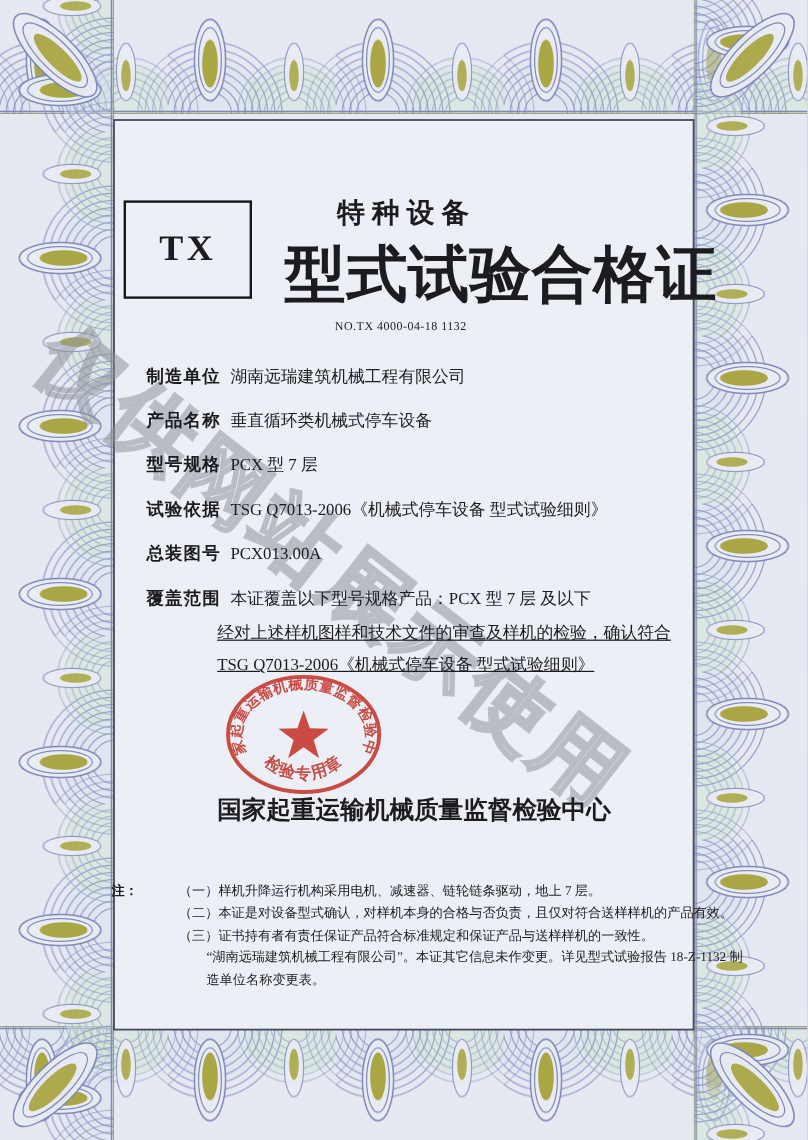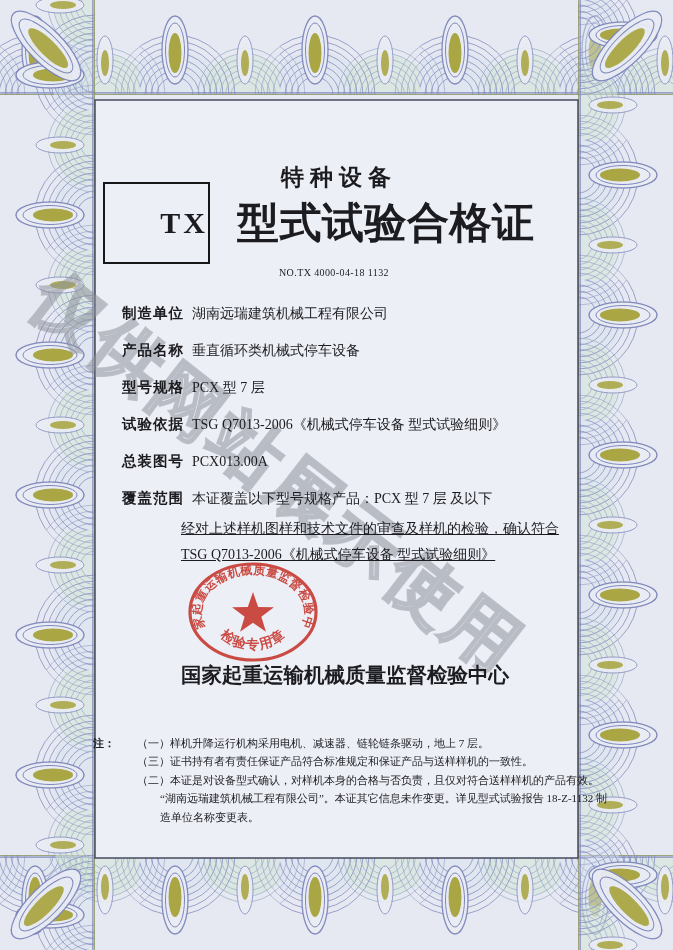--- a/index.html
+++ b/index.html
@@ -13,36 +13,36 @@
     position:absolute;left:70px;top:252px;z-index:2;
     font-family:"Liberation Sans","DejaVu Sans",sans-serif;
     font-weight:bold;font-size:70px;letter-spacing:5px;white-space:nowrap;
     color:rgba(190,192,200,0.10);
     -webkit-text-stroke:2.5px rgba(138,141,152,0.50);
     transform:rotate(38deg);transform-origin:0 0;
   }
   .content{position:absolute;left:0;top:0;width:673px;height:950px;z-index:3;}
   .tx-box{
     position:absolute;left:103px;top:167px;width:103px;height:78px;
-    border:2px solid #17171a;display:flex;align-items:center;justify-content:flex-end;
-    font-size:30px;font-weight:bold;letter-spacing:3px;background:transparent;margin-top:15px;
+    border:2px solid #17171a;display:flex;align-items:center;justify-content:center;
+    font-size:30px;font-weight:bold;letter-spacing:3px;background:transparent;
   }
   .title-small{position:absolute;left:281px;top:162px;font-size:23px;font-weight:600;letter-spacing:6px;white-space:nowrap;}
-  .title-large{position:absolute;left:237px;top:195px;font-size:42px;font-weight:bold;letter-spacing:0.5px;white-space:nowrap;}
+  .title-large{position:absolute;left:237px;top:195px;font-size:51px;font-weight:bold;letter-spacing:0.5px;white-space:nowrap;}
   .cert-no{position:absolute;left:279px;top:267px;font-size:10px;letter-spacing:0.4px;white-space:nowrap;}
   .field-row{position:absolute;left:122px;font-size:14px;white-space:nowrap;}
   .flabel{display:inline-block;width:66px;font-weight:600;font-size:14.5px;letter-spacing:1px;}
   .fvalue{margin-left:4px;}
   .statement{position:absolute;left:181px;top:516px;font-size:14px;line-height:26px;white-space:nowrap;text-decoration:underline;}
   .issue-row{position:absolute;left:122px;top:606px;font-size:14px;white-space:nowrap;}
   .issue-row .fvalue{margin-left:8px;letter-spacing:1px;}
   .authority{position:absolute;left:181px;top:661px;font-size:20.5px;font-weight:bold;white-space:nowrap;}
   .notes{position:absolute;left:93px;top:734px;font-size:11px;line-height:18.4px;}
   .notes-label{position:absolute;left:0;top:0;font-weight:600;}
-  .note-lines{margin-left:44px;}
+  .note-lines{margin-left:56px;}
   .note-lines div{white-space:nowrap;}
   .note-cont{padding-left:23px;}
   .seal-svg{position:absolute;left:177px;top:550px;z-index:4;opacity:0.88;mix-blend-mode:multiply;}
 </style>
 </head>
 <body>
 
 <div class="page">
 
   <svg class="border-svg" width="673" height="950" viewBox="0 0 673 950">
@@ -167,22 +167,22 @@
       <div>TSG Q7013-2006《机械式停车设备  型式试验细则》</div>
     </div>
 
 
     <div class="authority">国家起重运输机械质量监督检验中心</div>
 
     <div class="notes">
       <span class="notes-label">注：</span>
       <div class="note-lines">
         <div>（一）样机升降运行机构采用电机、减速器、链轮链条驱动，地上 7 层。</div>
+        <div>（二）本证是对设备型式确认，对样机本身的合格与否负责，且仅对符合送样样机的产品有效。</div>
         <div>（三）证书持有者有责任保证产品符合标准规定和保证产品与送样样机的一致性。</div>
-        <div>（二）本证是对设备型式确认，对样机本身的合格与否负责，且仅对符合送样样机的产品有效。</div>
         <div class="note-cont">“湖南远瑞建筑机械工程有限公司”。本证其它信息未作变更。详见型式试验报告 18-Z-1132 制</div>
         <div class="note-cont">造单位名称变更表。</div>
       </div>
     </div>
   </div>
 
   <svg class="seal-svg" width="152" height="124" viewBox="-76 -62 152 124">
     <defs>
       <path id="ringPath" d="M -45 19 A 52 38 0 1 1 45 19" fill="none"></path>
       <path id="botPath" d="M -33 24 A 42 34 0 0 0 33 24" fill="none"></path>

